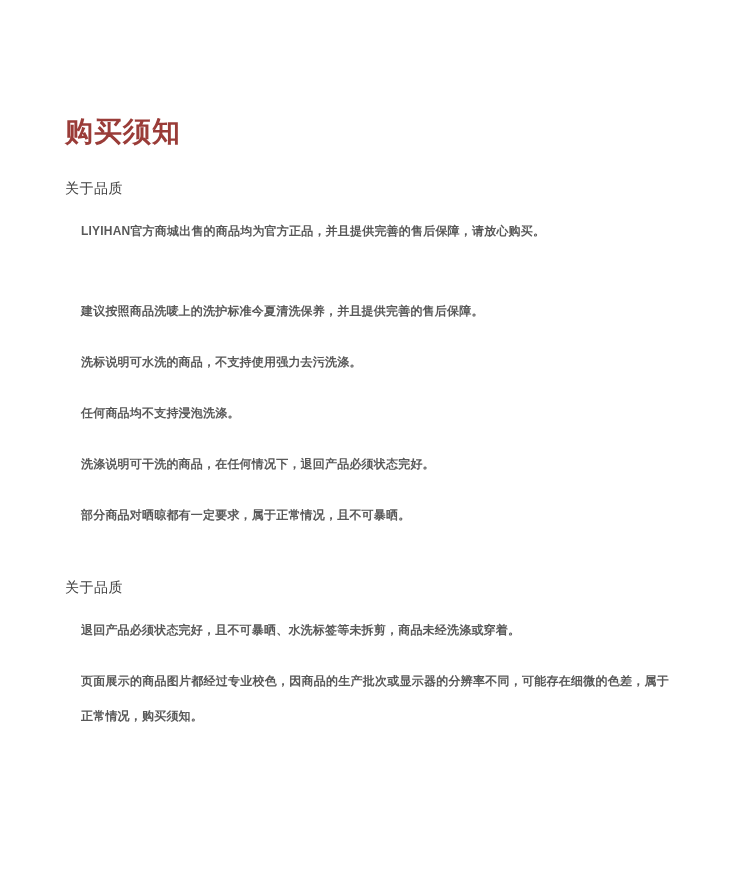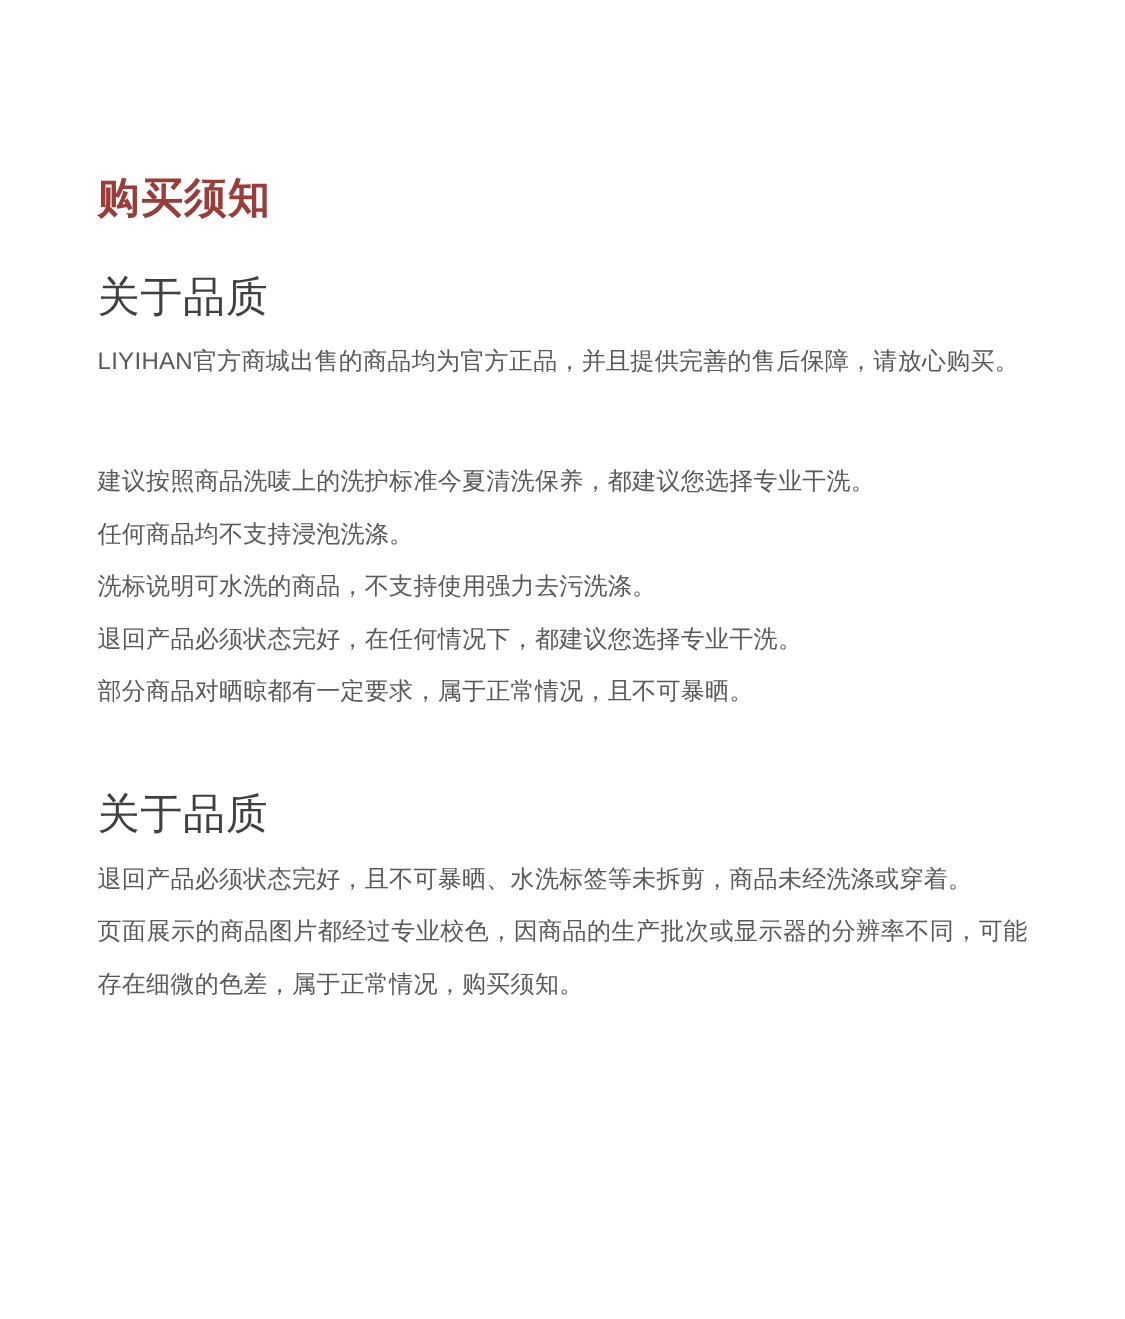--- a/index.html
+++ b/index.html
@@ -27,34 +27,34 @@
     letter-spacing: 1px;
   }
   .section {
     margin-top: 45px;
   }
   .section.first {
     margin-top: 31px;
   }
   .section-heading {
     margin: 0;
-    font-size: 28px;
+    font-size: 14px;
     line-height: 1.35;
     font-weight: 400;
     color: var(--heading, #404040);
     letter-spacing: 0.5px;
   }
   .section-body {
     margin-top: 7px;
   }
   .para {
-    margin: 0;
-    font-size: 16px;
+    margin: 16px;
+    font-size: 12px;
     line-height: 35px;
-    font-weight: 400;
+    font-weight: 700;
     color: var(--body, #595959);
     letter-spacing: 0.2px;
     text-align: justify;
   }
 </style>
 </head>
 <body>
 
 <div class="page">
 
@@ -62,24 +62,24 @@
 
   <section class="section first">
     <h2 class="section-heading">关于品质</h2>
     <div class="section-body">
       <p class="para">LIYIHAN官方商城出售的商品均为官方正品，并且提供完善的售后保障，请放心购买。</p>
     </div>
   </section>
 
   <section class="section">
     <div class="section-body">
-      <p class="para">建议按照商品洗唛上的洗护标准今夏清洗保养，都建议您选择专业干洗。</p>
+      <p class="para">建议按照商品洗唛上的洗护标准今夏清洗保养，并且提供完善的售后保障。</p>
+      <p class="para">洗标说明可水洗的商品，不支持使用强力去污洗涤。</p>
       <p class="para">任何商品均不支持浸泡洗涤。</p>
-      <p class="para">洗标说明可水洗的商品，不支持使用强力去污洗涤。</p>
-      <p class="para">退回产品必须状态完好，在任何情况下，都建议您选择专业干洗。</p>
+      <p class="para">洗涤说明可干洗的商品，在任何情况下，退回产品必须状态完好。</p>
       <p class="para">部分商品对晒晾都有一定要求，属于正常情况，且不可暴晒。</p>
     </div>
   </section>
 
   <section class="section">
     <h2 class="section-heading">关于品质</h2>
     <div class="section-body">
       <p class="para">退回产品必须状态完好，且不可暴晒、水洗标签等未拆剪，商品未经洗涤或穿着。</p>
       <p class="para">页面展示的商品图片都经过专业校色，因商品的生产批次或显示器的分辨率不同，可能存在细微的色差，属于正常情况，购买须知。</p>
     </div>

